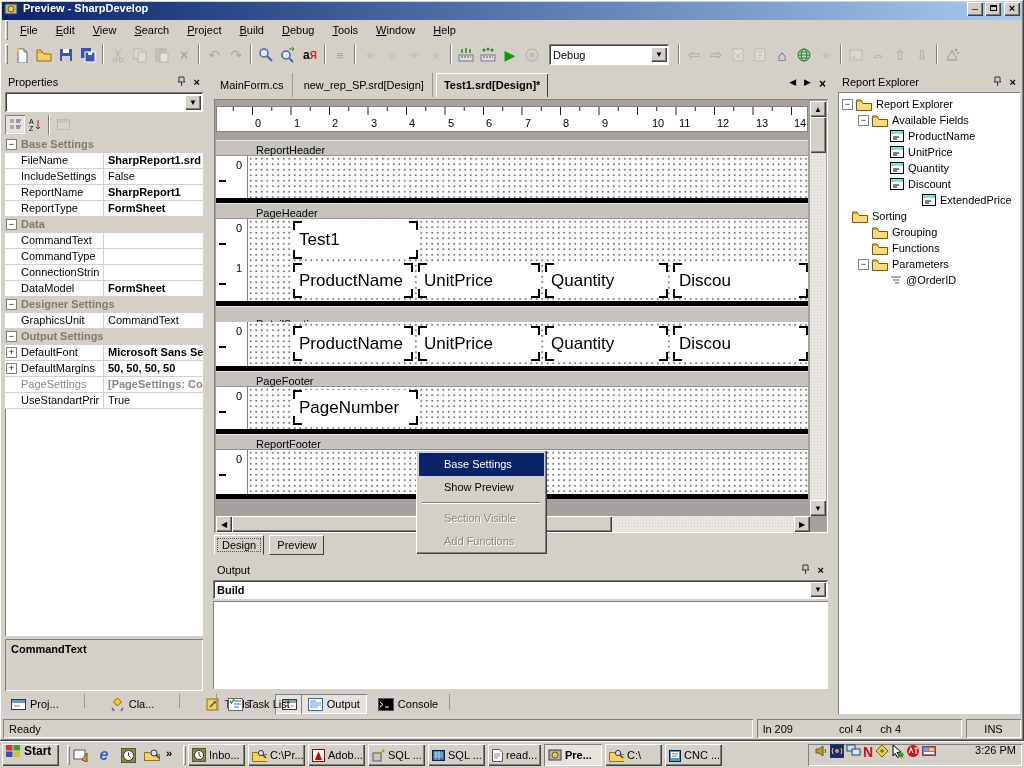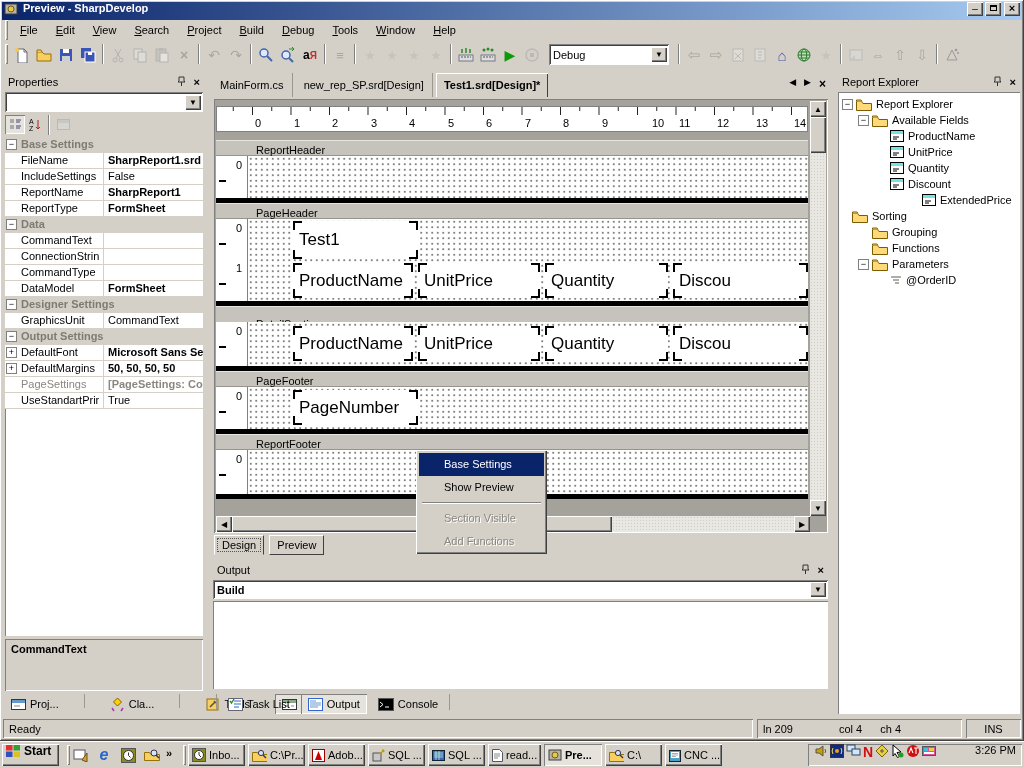--- a/index.html
+++ b/index.html
@@ -354,26 +354,26 @@
         </span>
         <span class="plab" style="border:none;width:170px">Data</span>
       </div>
     <div class="prow">
         <span class="pmar"></span>
         <span class="plab">CommandText</span>
         <span class="pval"></span>
       </div>
     <div class="prow">
         <span class="pmar"></span>
+        <span class="plab">CommandType</span>
+        <span class="pval"></span>
+      </div>
+    <div class="prow">
+        <span class="pmar"></span>
         <span class="plab">ConnectionStrin</span>
-        <span class="pval"></span>
-      </div>
-    <div class="prow">
-        <span class="pmar"></span>
-        <span class="plab">CommandType</span>
         <span class="pval"></span>
       </div>
     <div class="prow">
         <span class="pmar"></span>
         <span class="plab">DataModel</span>
         <span class="pval b">FormSheet</span>
       </div>
     <div class="prow cat">
         <span class="pmar">
           <span class="exp">−</span>

